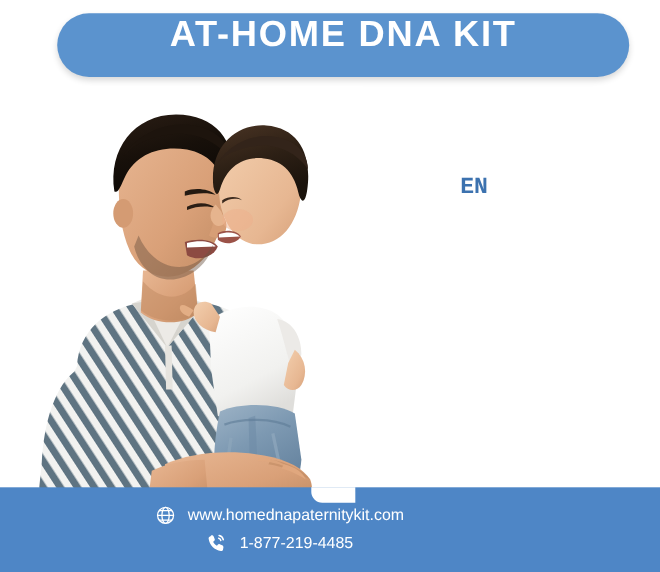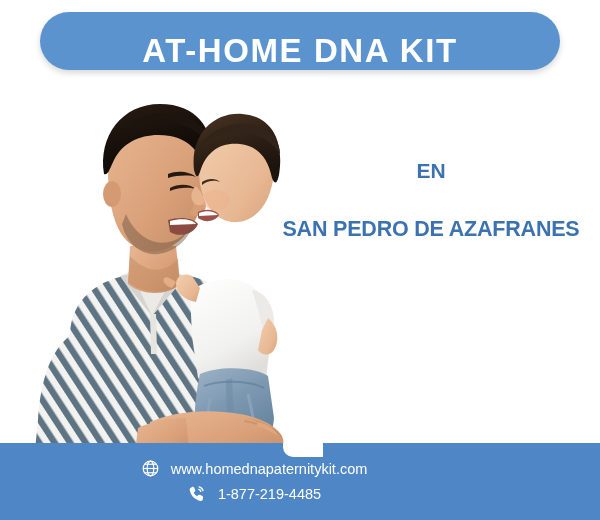--- a/index.html
+++ b/index.html
@@ -12,29 +12,29 @@
     width: 600px;
     height: 520px;
     background: #ffffff;
     overflow: hidden;
     font-family: "Liberation Sans", sans-serif;
   }
 
   
   #header-banner {
     position: absolute;
-    left: 40px;
+    left: 52px;
     top: 12px;
     width: 520px;
     height: 58px;
     background: #5b93ce;
     border-radius: 29px;
     box-shadow: 0 3px 6px rgba(0,0,0,0.16);
     display: flex;
-    align-items: flex-end;
+    align-items: flex-start;
     justify-content: center;
   }
   #header-title {
     color: #ffffff;
     font-size: 33px;
     font-weight: bold;
     letter-spacing: 1.6px;
     white-space: nowrap;
     font-family: "Liberation Sans", sans-serif;
   }
@@ -66,21 +66,21 @@
   }
   .promo-line {
     color: #3c72af;
     font-weight: bold;
     font-size: 21px;
     line-height: 1.0;
     white-space: nowrap;
     font-family: "Liberation Sans", sans-serif;
   }
   #promo-line-1 { margin-bottom: 38px; }
-  #promo-line-2 { margin-bottom: 38px; }
+  #promo-line-2 { margin-bottom: 38px; font-family: Liberation Mono, monospace; }
   #promo-line-3 { font-size: 21.5px; letter-spacing: -0.2px; }
 
   
   #footer {
     position: absolute;
     left: 0;
     top: 443px;
     width: 600px;
     height: 77px;
   }
@@ -270,21 +270,20 @@
 
         <path d="M138 350 C150 344 168 340 186 340 L190 382 L134 382 Z" fill="url(#skinM)"></path>
 
         <rect x="0" y="368" width="330" height="14" fill="#ffffff" opacity="0.0"></rect>
       </g>
     </svg>
   </div>
 
   <div id="promo-text">
     <div class="promo-line" id="promo-line-2">EN</div>
-    <div class="promo-line" id="promo-line-3">SAN PEDRO DE AZAFRANES</div>
   </div>
 
   <div id="footer">
     <div id="footer-shape"></div>
     <div id="footer-notch"></div>
 
     <div id="footer-rows">
 
       <div class="footer-row" id="footer-row-1">
         <div class="footer-item">

